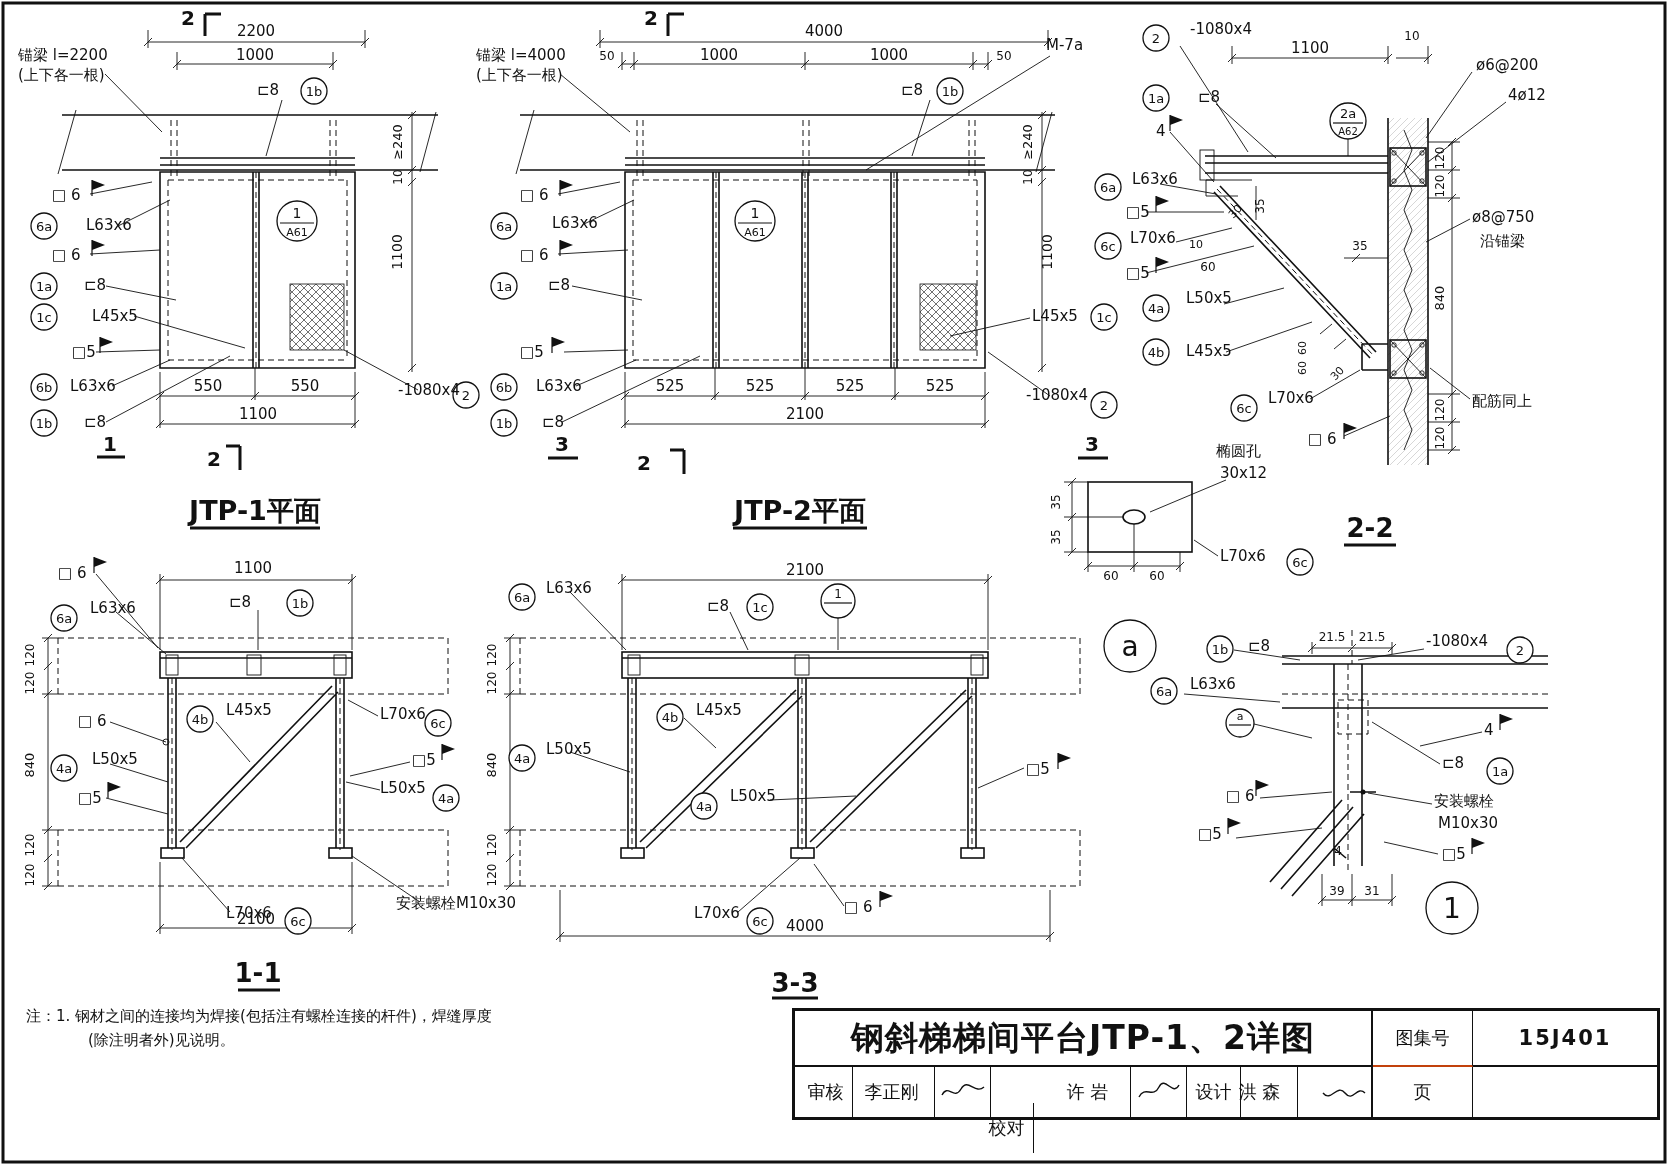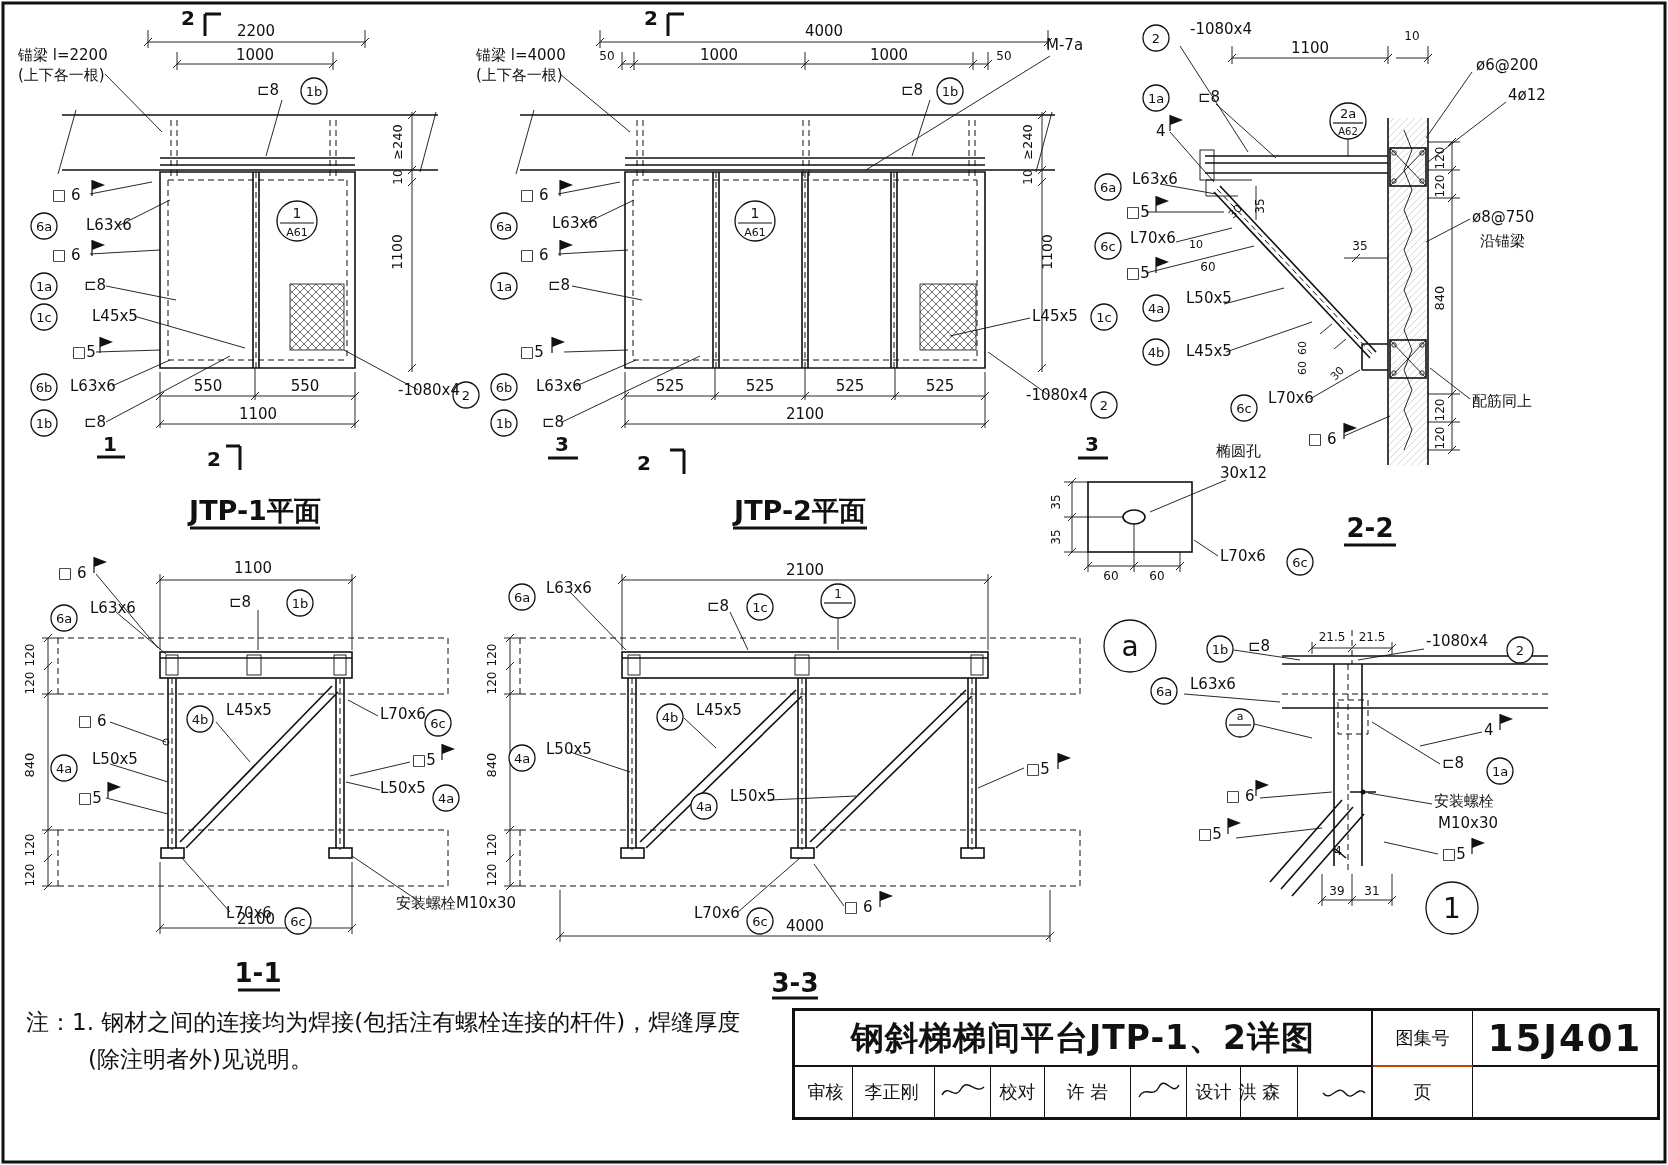--- a/index.html
+++ b/index.html
@@ -5,29 +5,29 @@
   html,body{margin:0;padding:0;background:#e8e8e8;}
   .page{position:relative;width:1668px;height:1165px;background:#fff;font-family:"DejaVu Sans","Liberation Sans",sans-serif;color:#000;overflow:hidden;}
   svg{position:absolute;left:0;top:0;}
   svg text{font-family:"DejaVu Sans","Liberation Sans",sans-serif;fill:#111;}
   .ln{stroke:#111;stroke-width:1.6;fill:none;}
   .thin{stroke:#111;stroke-width:0.9;fill:none;}
   .dash{stroke:#111;stroke-width:1;fill:none;stroke-dasharray:6 4;}
   .thick{stroke:#111;stroke-width:3;fill:none;}
   .xh{fill:url(#xh);stroke:#111;stroke-width:0.8;}
   .bubble circle{stroke:#111;stroke-width:1.3;fill:#fff;}
-  .notes{position:absolute;left:26px;top:1004px;width:748px;font-size:23px;line-height:1.6;color:#111;}
+  .notes{position:absolute;left:26px;top:1004px;width:748px;font-size:15px;line-height:1.6;color:#111;}
   .notes .ind1{padding-left:62px;}
   .notes .ind2{padding-left:36px;}
   .tblock{position:absolute;left:792px;top:1008px;width:868px;height:112px;border:3px solid #111;box-sizing:border-box;background:#fff;}
   .tb{position:absolute;box-sizing:border-box;display:flex;align-items:center;justify-content:center;border-color:#111;color:#111;}
   .tb-title{left:0;top:0;width:578px;height:56px;border-right:2px solid #111;border-bottom:2px solid #111;font-size:33px;font-weight:bold;letter-spacing:1px;}
   .tb-row{border-right:1.5px solid #111;top:56px;height:50px;font-size:18px;}
   .tb-atlas-label{left:578px;top:0;width:100px;height:56px;border-right:1.5px solid #111;border-bottom:2px solid #c2410c;font-size:18px;}
-  .tb-atlas-no{left:678px;top:0;width:184px;height:56px;border-bottom:2px solid #111;font-size:37px;font-weight:bold;letter-spacing:2px;}
+  .tb-atlas-no{left:678px;top:0;width:184px;height:56px;border-bottom:2px solid #111;font-size:21px;font-weight:bold;letter-spacing:2px;}
   .tb-page-label{left:578px;top:56px;width:100px;height:50px;border-right:1.5px solid #111;font-size:18px;}
   .tb-page-no{left:678px;top:56px;width:184px;height:50px;font-size:25px;font-weight:bold;}
   .sig svg{position:static;}
 </style>
 </head>
 <body>
 
 <div class="page">
 
 <svg width="1668" height="1165" viewBox="0 0 1668 1165">
@@ -548,21 +548,21 @@
   <div class="tb tb-atlas-no">15J401</div>
   <div class="tb tb-page-label">页</div>
 
   <div class="tb tb-row" style="left:4px;width:54px;">审核</div>
   <div class="tb tb-row" style="left:54px;width:86px;">李正刚</div>
   <div class="tb tb-row sig" style="left:140px;width:56px;">
     <svg width="48" height="26" viewBox="0 0 48 26">
           <path d="M3,16 C9,4 15,22 22,10 S36,16 45,8" fill="none" stroke="#111" stroke-width="1.4"></path>
         </svg>
   </div>
-  <div class="tb tb-row" style="left:196px;width:54px;">校对</div>
+  <div class="tb tb-row" style="left:185px;width:54px;margin-top:36px;">校对</div>
   <div class="tb tb-row" style="left:250px;width:86px;">许 岩</div>
   <div class="tb tb-row sig" style="left:336px;width:56px;">
     <svg width="48" height="26" viewBox="0 0 48 26">
           <path d="M4,18 C10,6 18,20 24,8 S38,18 44,6" fill="none" stroke="#111" stroke-width="1.4"></path>
         </svg>
   </div>
   <div class="tb tb-row" style="left:392px;width:54px;font-family:Liberation Mono, monospace;">设计</div>
   <div class="tb tb-row" style="left:427px;width:76px;">洪 森</div>
   <div class="tb tb-row sig" style="left:522px;width:56px;border-right:2px solid #111;">
     <svg width="48" height="26" viewBox="0 0 48 26">

